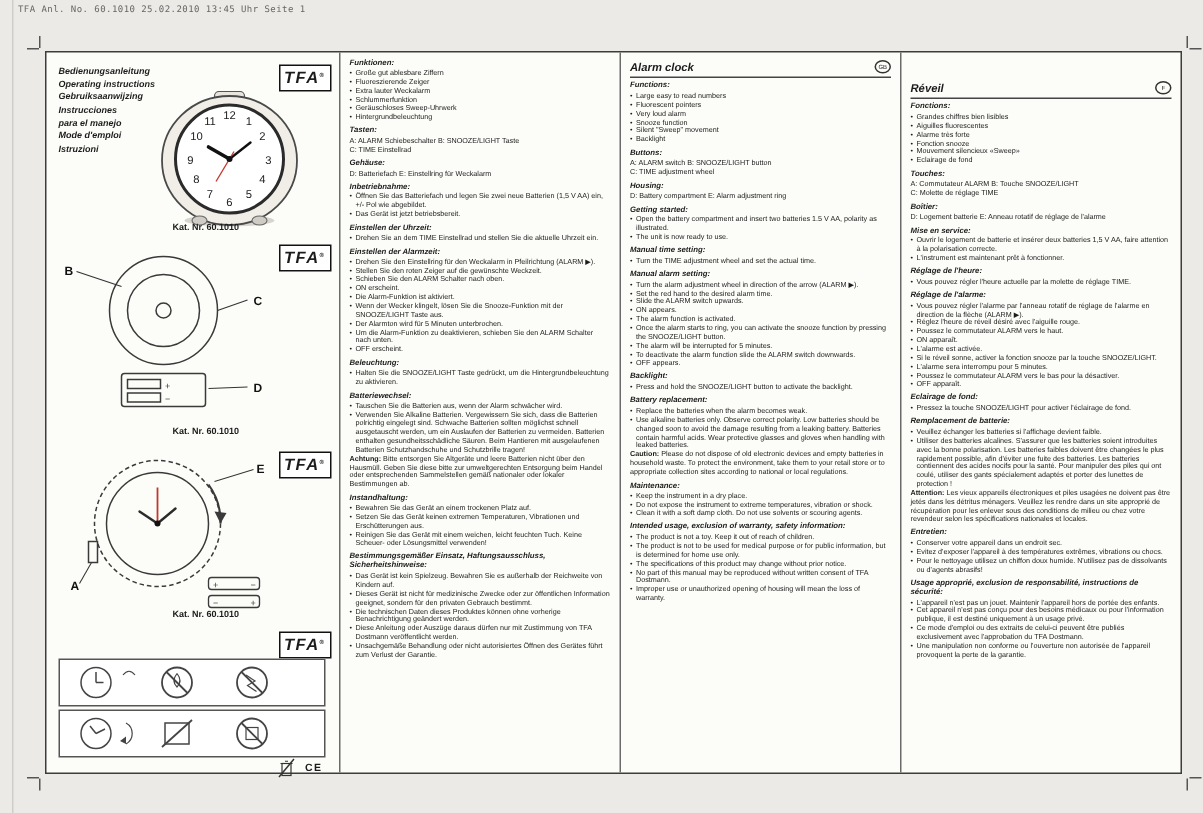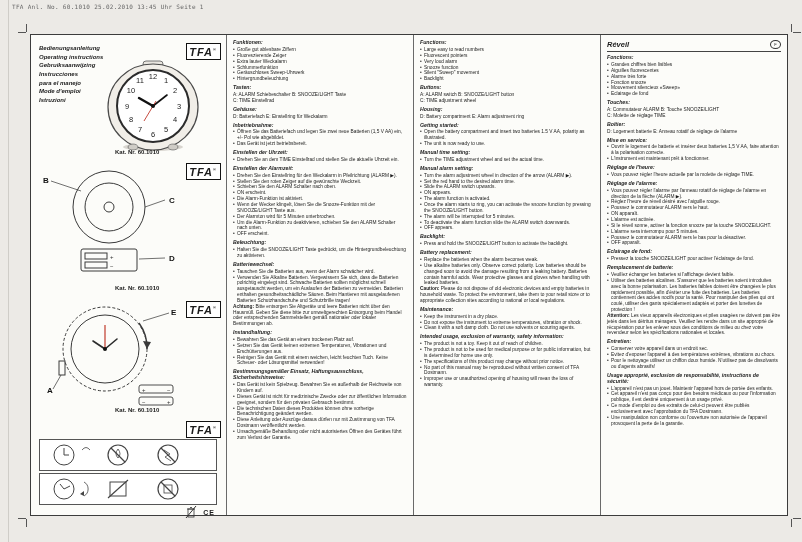--- a/index.html
+++ b/index.html
@@ -12,21 +12,21 @@
     font-family:"DejaVu Sans Mono", monospace;letter-spacing:0.3px;}
   .fold-line{position:absolute;left:8px;top:0;width:1px;height:542px;background:#cfcdc8;}
   .crop{position:absolute;background:#555;}
   .page{
     position:absolute;left:30px;top:34px;width:758px;height:482px;
     background:#fcfcf9;border:1px solid #3c3c3c;display:flex;box-sizing:border-box;
   }
   .col{box-sizing:border-box;height:100%;}
   .col-images{width:196px;border-right:1px solid #6a6a6a;position:relative;}
   .col-text{width:187px;border-right:1px solid #6a6a6a;padding:5px 6px;}
-  .col-text:last-child{border-right:none;flex:1;}
+  .col-text:last-child{border-right:none;flex:1;margin-top:14px;}
   .col-head{display:flex;justify-content:space-between;align-items:center;
     border-bottom:1px solid #444;padding-bottom:2px;margin-bottom:3px;}
   .col-title{font-size:7.5px;font-weight:bold;font-style:italic;}
   .lang-circle{font-size:4px;border:1px solid #333;border-radius:50%;
     min-width:7px;height:7px;line-height:7px;text-align:center;padding:0 1px;
     display:inline-block;}
   .sec{margin-bottom:3px;}
   .sec-h{font-size:5.2px;font-weight:bold;font-style:italic;margin-bottom:1px;line-height:1.15;}
   .item{display:flex;font-size:4.8px;line-height:1.22;}
   .bu{width:4px;flex:none;}
@@ -366,20 +366,24 @@
           </div>
           <div class="item">
             <span class="bu">•</span>
             <span class="it">Unsachgemäße Behandlung oder nicht autorisiertes Öffnen des Gerätes führt zum Verlust der Garantie.</span>
           </div>
         </div>
       </div>
   </div>
 
   <div class="col col-text">
+    <div class="col-head">
+      <span class="col-title">Alarm clock</span>
+      <span class="lang-circle">GB</span>
+    </div>
     <div>
         <div class="sec">
           <div class="sec-h">Functions:</div>
           <div class="item">
             <span class="bu">•</span>
             <span class="it">Large easy to read numbers</span>
           </div>
           <div class="item">
             <span class="bu">•</span>
             <span class="it">Fluorescent pointers</span>

